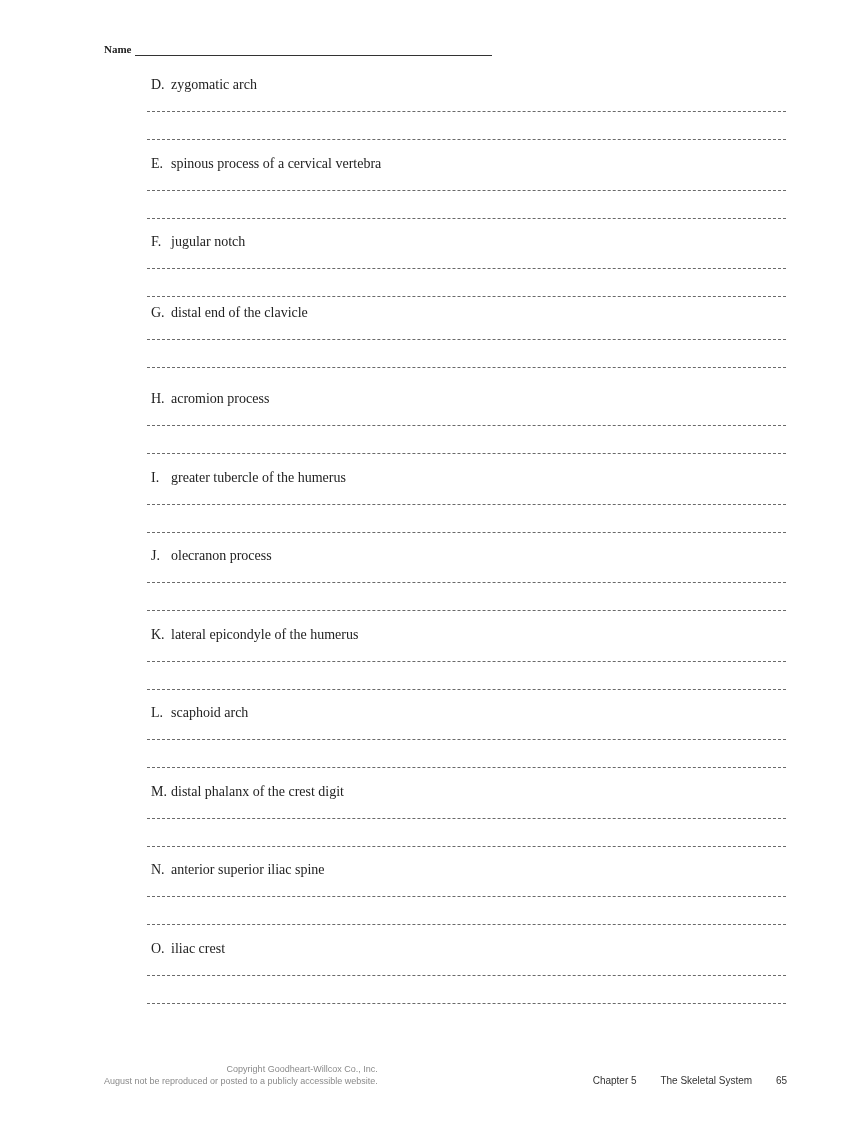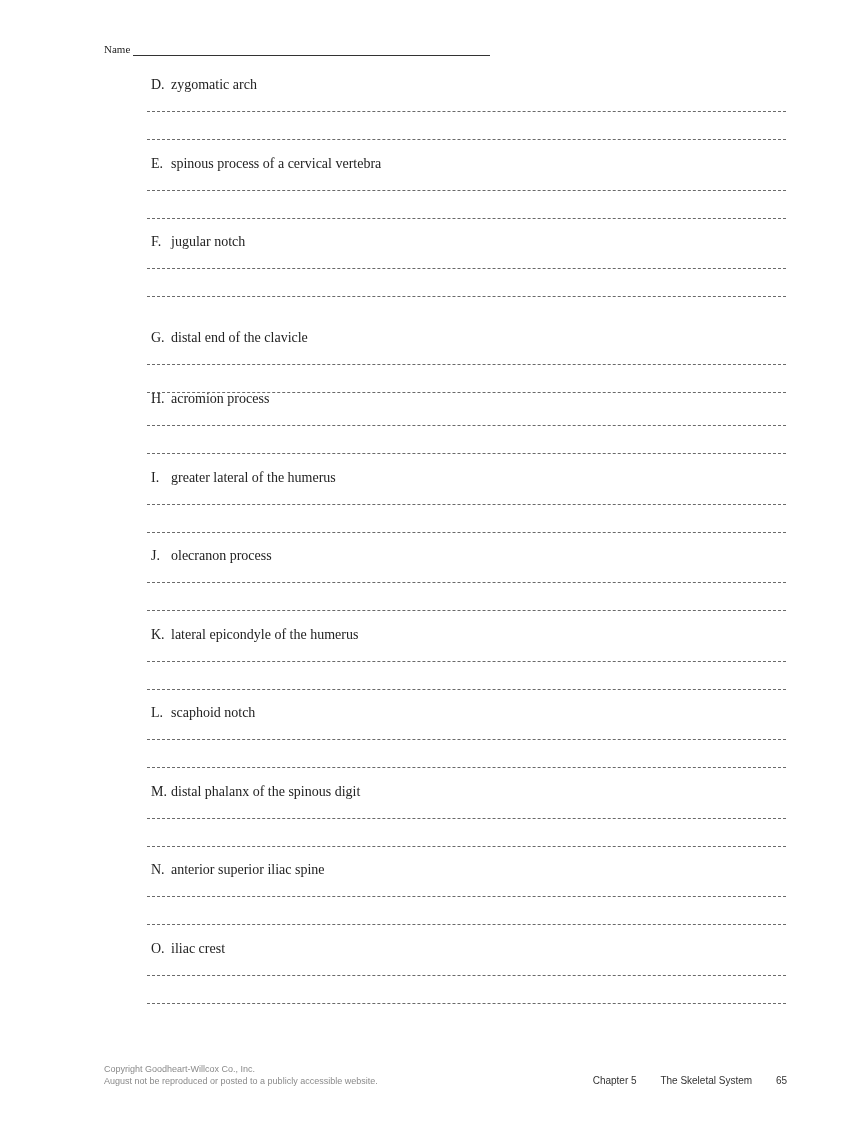--- a/index.html
+++ b/index.html
@@ -16,21 +16,21 @@
     color: #222222;
   }
   .name-row {
     position: absolute;
     left: 104px;
     top: 42px;
     font-size: 11px;
     display: flex;
     align-items: flex-end;
   }
-  .name-label { line-height: 14px; }
+  .name-label { line-height: 14px; font-weight: bold; }
   .name-line {
     display: inline-block;
     width: 357px;
     height: 11px;
     border-bottom: 1px solid #333333;
     margin-left: 3px;
   }
   .item {
     position: absolute;
     left: 127px;
@@ -60,20 +60,21 @@
   .answer-line.l1 { top: 34px; }
   .answer-line.l2 { top: 62px; }
   .footer-left {
     position: absolute;
     left: 104px;
     top: 1063px;
     font-family: "Liberation Sans", "DejaVu Sans", sans-serif;
     font-size: 9px;
     line-height: 12px;
     color: #8a8a8a;
+    text-align: right;
   }
   .footer-right {
     position: absolute;
     right: 62px;
     top: 1075px;
     font-family: "Liberation Sans", "DejaVu Sans", sans-serif;
     font-size: 10px;
     color: #333333;
     white-space: nowrap;
   }
@@ -105,39 +106,39 @@
 </div>
 
 <div class="item" style="top:234px">
   <div class="item-label">
     <span class="item-letter">F.</span><span>jugular notch</span>
   </div>
   <div class="answer-line l1"></div>
   <div class="answer-line l2"></div>
 </div>
 
-<div class="item" style="top:330px">
+<div class="item" style="top:305px">
   <div class="item-label">
     <span class="item-letter">G.</span><span>distal end of the clavicle</span>
   </div>
   <div class="answer-line l1"></div>
   <div class="answer-line l2"></div>
 </div>
 
 <div class="item" style="top:391px">
   <div class="item-label">
     <span class="item-letter">H.</span><span>acromion process</span>
   </div>
   <div class="answer-line l1"></div>
   <div class="answer-line l2"></div>
 </div>
 
 <div class="item" style="top:470px">
   <div class="item-label">
-    <span class="item-letter">I.</span><span>greater lateral of the humerus</span>
+    <span class="item-letter">I.</span><span>greater tubercle of the humerus</span>
   </div>
   <div class="answer-line l1"></div>
   <div class="answer-line l2"></div>
 </div>
 
 <div class="item" style="top:548px">
   <div class="item-label">
     <span class="item-letter">J.</span><span>olecranon process</span>
   </div>
   <div class="answer-line l1"></div>
@@ -147,29 +148,29 @@
 <div class="item" style="top:627px">
   <div class="item-label">
     <span class="item-letter">K.</span><span>lateral epicondyle of the humerus</span>
   </div>
   <div class="answer-line l1"></div>
   <div class="answer-line l2"></div>
 </div>
 
 <div class="item" style="top:705px">
   <div class="item-label">
-    <span class="item-letter">L.</span><span>scaphoid notch</span>
+    <span class="item-letter">L.</span><span>scaphoid arch</span>
   </div>
   <div class="answer-line l1"></div>
   <div class="answer-line l2"></div>
 </div>
 
 <div class="item" style="top:784px">
   <div class="item-label">
-    <span class="item-letter">M.</span><span>distal phalanx of the spinous digit</span>
+    <span class="item-letter">M.</span><span>distal phalanx of the crest digit</span>
   </div>
   <div class="answer-line l1"></div>
   <div class="answer-line l2"></div>
 </div>
 
 <div class="item" style="top:862px">
   <div class="item-label">
     <span class="item-letter">N.</span><span>anterior superior iliac spine</span>
   </div>
   <div class="answer-line l1"></div>

